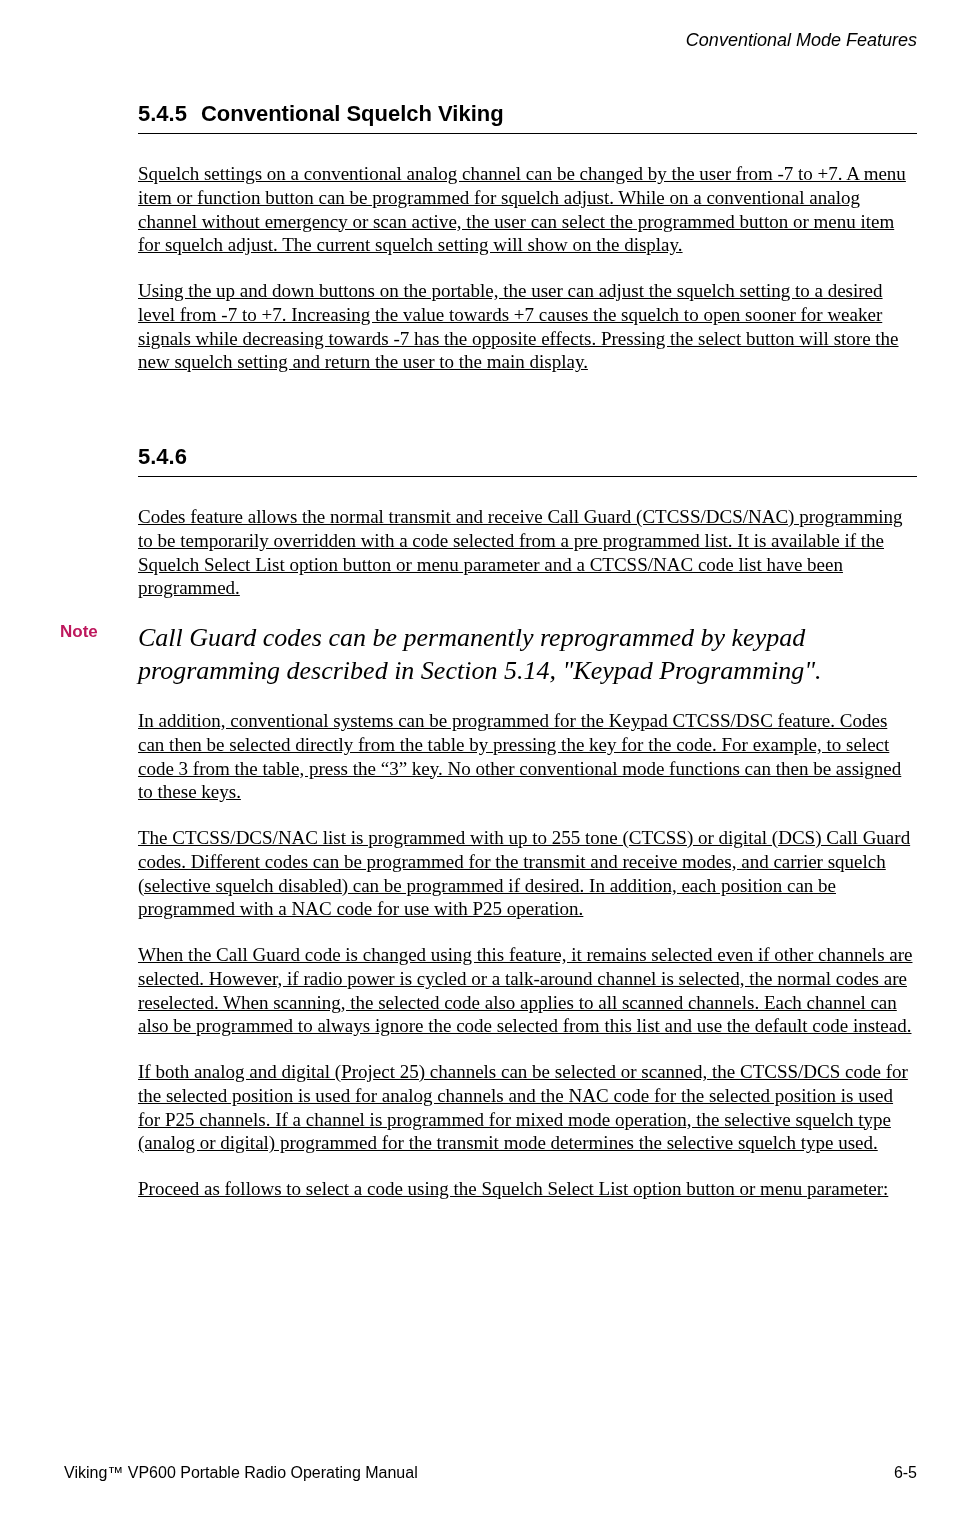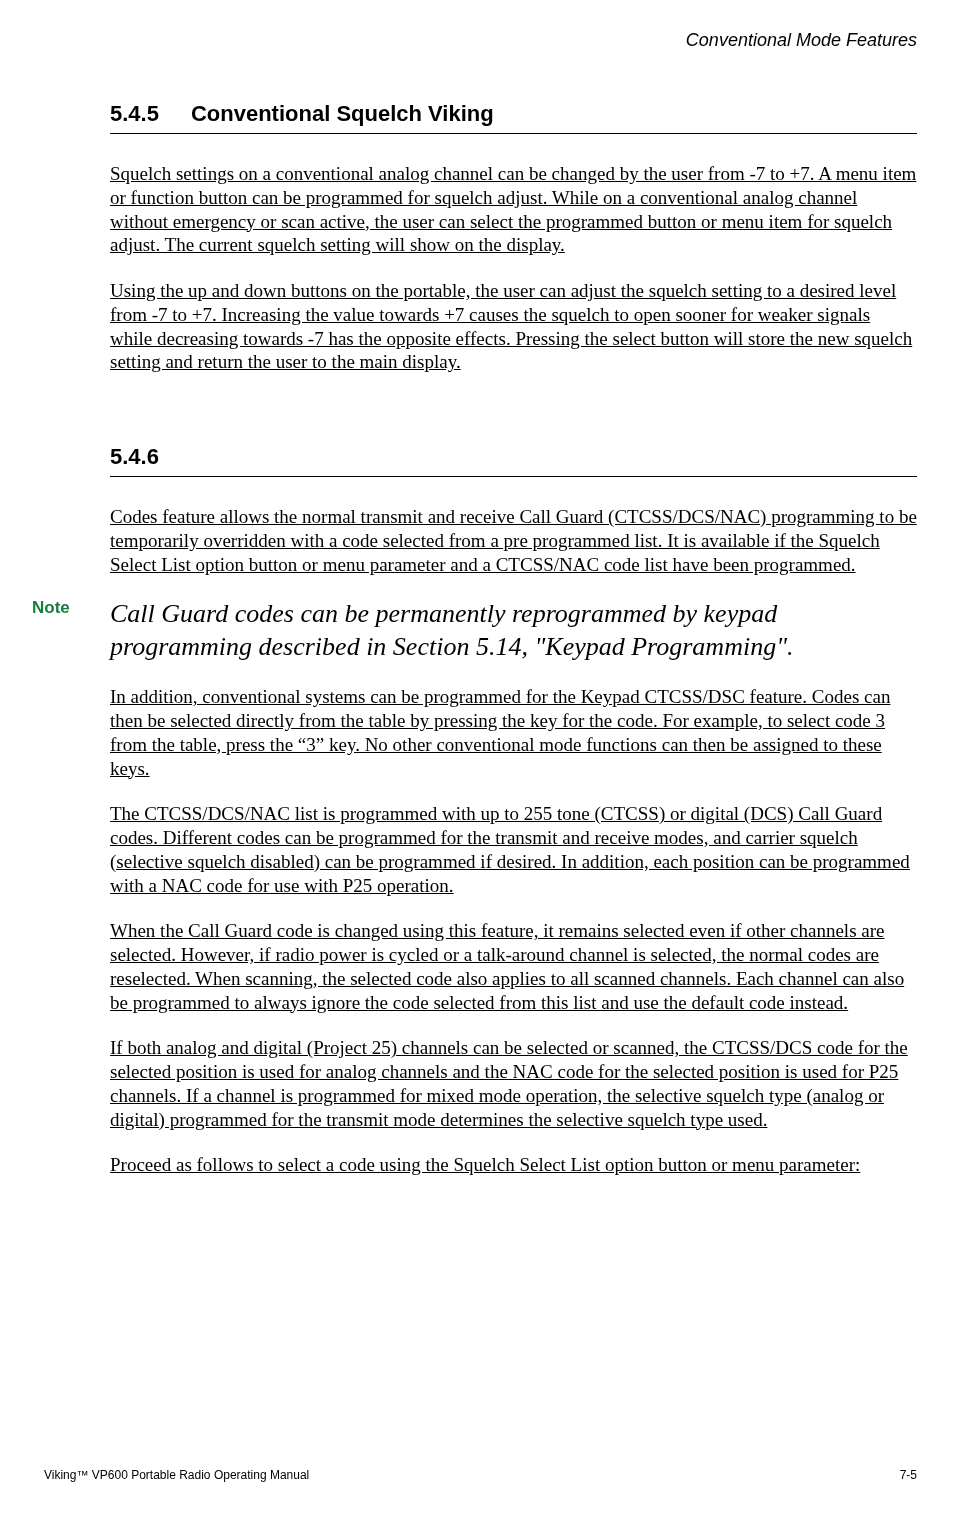--- a/index.html
+++ b/index.html
@@ -11,41 +11,41 @@
       width: 977px;
       height: 1518px;
       background: #ffffff;
       font-family: 'Times New Roman', Times, serif;
       color: #000000;
       position: relative;
     }
     .page {
       width: 100%;
       height: 100%;
-      padding: 30px 60px 40px 32px;
+      padding: 30px 60px 40px 60px;
       position: relative;
     }
     .header {
       text-align: right;
       font-style: italic;
       font-family: Arial, Helvetica, sans-serif;
       font-size: 18px;
       margin-bottom: 50px;
       padding-right: 0;
     }
     .content {
       padding-left: 78px;
     }
     .section-heading {
       font-family: Arial, Helvetica, sans-serif;
       font-weight: bold;
       font-size: 22px;
       margin-bottom: 6px;
       display: flex;
-      gap: 32px;
+      gap: 14px;
     }
     .section-number {
       white-space: nowrap;
     }
     .heading-rule {
       border: none;
       border-top: 1px solid #000;
       margin-bottom: 28px;
     }
     .body-text {
@@ -59,39 +59,39 @@
       height: 48px;
     }
     .note-row {
       position: relative;
       margin-bottom: 22px;
     }
     .note-label {
       position: absolute;
       left: -78px;
       top: 0;
-      color: #15803d;
+      color: #be185d;
       font-family: Arial, Helvetica, sans-serif;
       font-weight: bold;
       font-size: 17px;
     }
     .note-text {
       font-style: italic;
       font-size: 26px;
       line-height: 1.25;
     }
     .footer {
       position: absolute;
       bottom: 36px;
-      left: 44px;
+      left: 64px;
       right: 60px;
       display: flex;
       justify-content: space-between;
       font-family: Arial, Helvetica, sans-serif;
-      font-size: 12px;
+      font-size: 16px;
     }
   </style>
 </head>
 <body>
 
 <div class="page">
 
   <div class="header">
     <span>Conventional Mode Features</span>
   </div>
@@ -124,16 +124,16 @@
     <p class="body-text">In addition, conventional systems can be programmed for the Keypad CTCSS/DSC feature. Codes can then be selected directly from the table by pressing the key for the code. For example, to select code 3 from the table, press the “3” key. No other conventional mode functions can then be assigned to these keys.</p>
     <p class="body-text">The CTCSS/DCS/NAC list is programmed with up to 255 tone (CTCSS) or digital (DCS) Call Guard codes. Different codes can be programmed for the transmit and receive modes, and carrier squelch (selective squelch disabled) can be programmed if desired. In addition, each position can be programmed with a NAC code for use with P25 operation.</p>
     <p class="body-text">When the Call Guard code is changed using this feature, it remains selected even if other channels are selected. However, if radio power is cycled or a talk-around channel is selected, the normal codes are reselected. When scanning, the selected code also applies to all scanned channels. Each channel can also be programmed to always ignore the code selected from this list and use the default code instead.</p>
     <p class="body-text">If both analog and digital (Project 25) channels can be selected or scanned, the CTCSS/DCS code for the selected position is used for analog channels and the NAC code for the selected position is used for P25 channels. If a channel is programmed for mixed mode operation, the selective squelch type (analog or digital) programmed for the transmit mode determines the selective squelch type used.</p>
     <p class="body-text">Proceed as follows to select a code using the Squelch Select List option button or menu parameter:</p>
 
   </div>
 
   <div class="footer">
     <span>Viking™ VP600 Portable Radio Operating Manual</span>
-    <span>7-5</span>
+    <span>6-5</span>
   </div>
 
 </div>
 
 </body></html>

